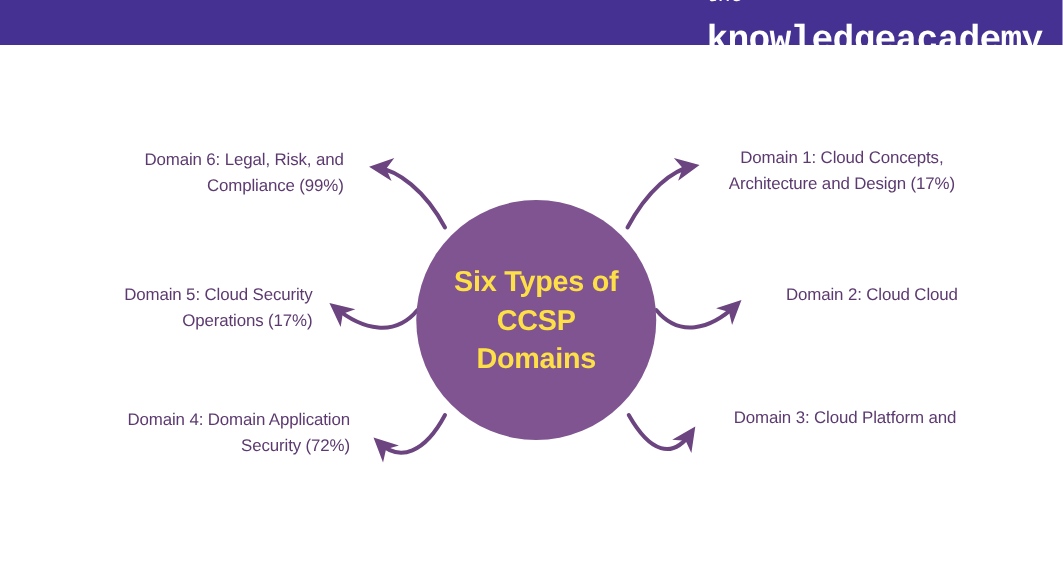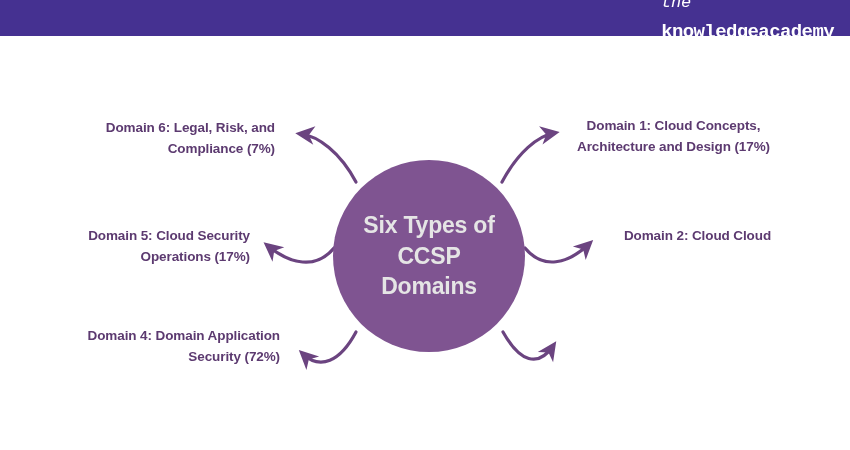--- a/index.html
+++ b/index.html
@@ -43,21 +43,21 @@
     align-items: baseline;
     flex-direction: column;
   }
   .brand-the {
     font-style: italic;
     font-size: 17px;
     letter-spacing: -0.3px;
   }
   .brand-rest {
     font-weight: bold;
-    font-size: 19px;
+    font-size: 29px;
     letter-spacing: -0.6px;
     margin-top: 12px;
   }
 
   
   .diagram {
     position: absolute;
     left: 0;
     top: 36px;
     width: 850px;
@@ -79,34 +79,34 @@
     width: 192px;
     height: 192px;
     border-radius: 50%;
     background: #7F5491;
     display: flex;
     align-items: center;
     justify-content: center;
     text-align: center;
   }
   .center-title {
-    color: #e5e5e5;
+    color: #fde047;
     font-size: 23px;
     font-weight: bold;
     line-height: 1.34;
     letter-spacing: -0.2px;
     padding: 0 14px;
   }
 
   
   .domain-label {
     position: absolute;
     color: #5C3A70;
     font-size: 13.5px;
-    font-weight: bold;
+    font-weight: normal;
     line-height: 1.55;
     letter-spacing: -0.1px;
   }
   .align-left  { text-align: center;  }
   .align-right { text-align: right; }
 
   .d1 { left: 566px; top: 80px;  width: 215px; }
   .d2 { left: 610px; top: 190px; width: 175px; }
   .d3 { left: 566px; top: 288px; width: 220px; }
   .d4 { left: 65px;  top: 290px; width: 215px; }
@@ -154,31 +154,32 @@
     <div class="domain-label d1 align-left">
       <div>Domain 1: Cloud Concepts,</div>
       <div>Architecture and Design (17%)</div>
     </div>
 
     <div class="domain-label d2 align-left">
       <div>Domain 2: Cloud Cloud</div>
     </div>
 
     <div class="domain-label d3 align-left">
+      <div>Domain 3: Cloud Platform and</div>
     </div>
 
     <div class="domain-label d4 align-right">
       <div>Domain 4: Domain Application</div>
       <div>Security (72%)</div>
     </div>
 
     <div class="domain-label d5 align-right">
       <div>Domain 5: Cloud Security</div>
       <div>Operations (17%)</div>
     </div>
 
     <div class="domain-label d6 align-right">
       <div>Domain 6: Legal, Risk, and</div>
-      <div>Compliance (7%)</div>
+      <div>Compliance (99%)</div>
     </div>
 
   </div>
 </div>
 
 </body></html>

